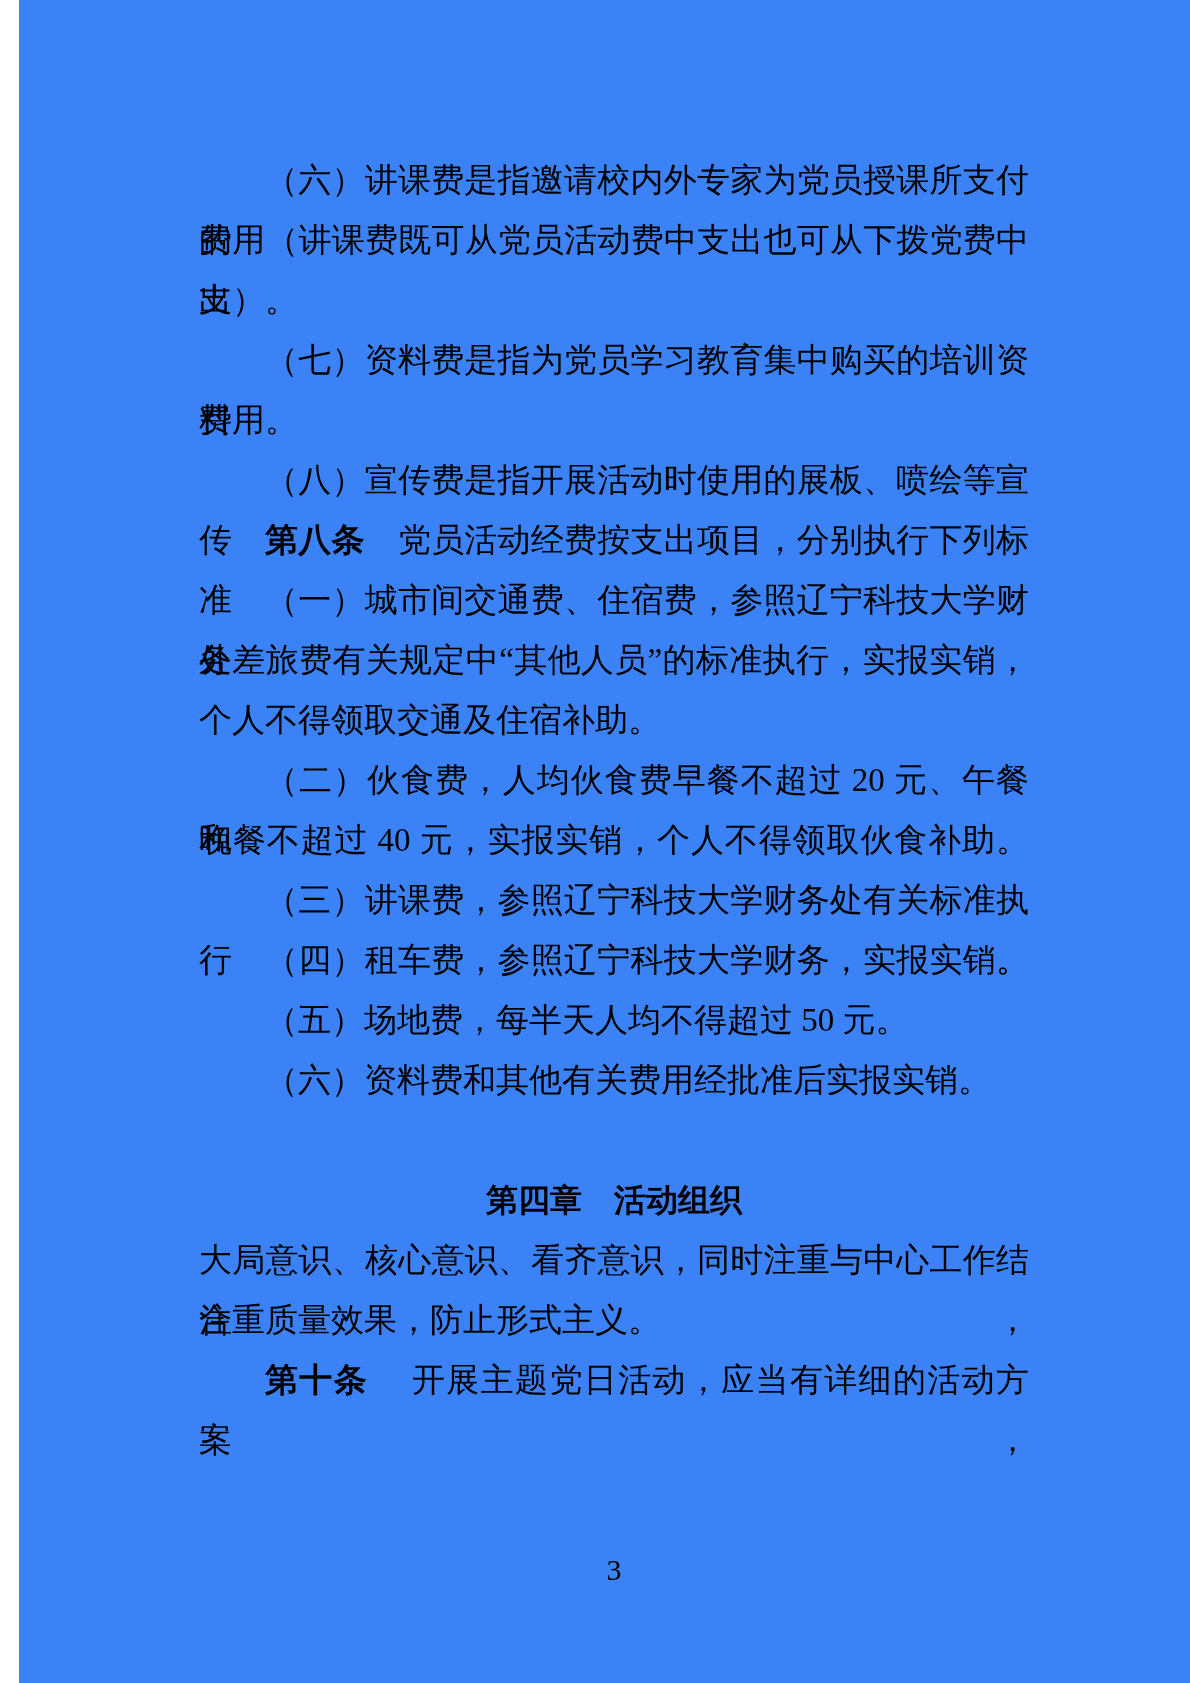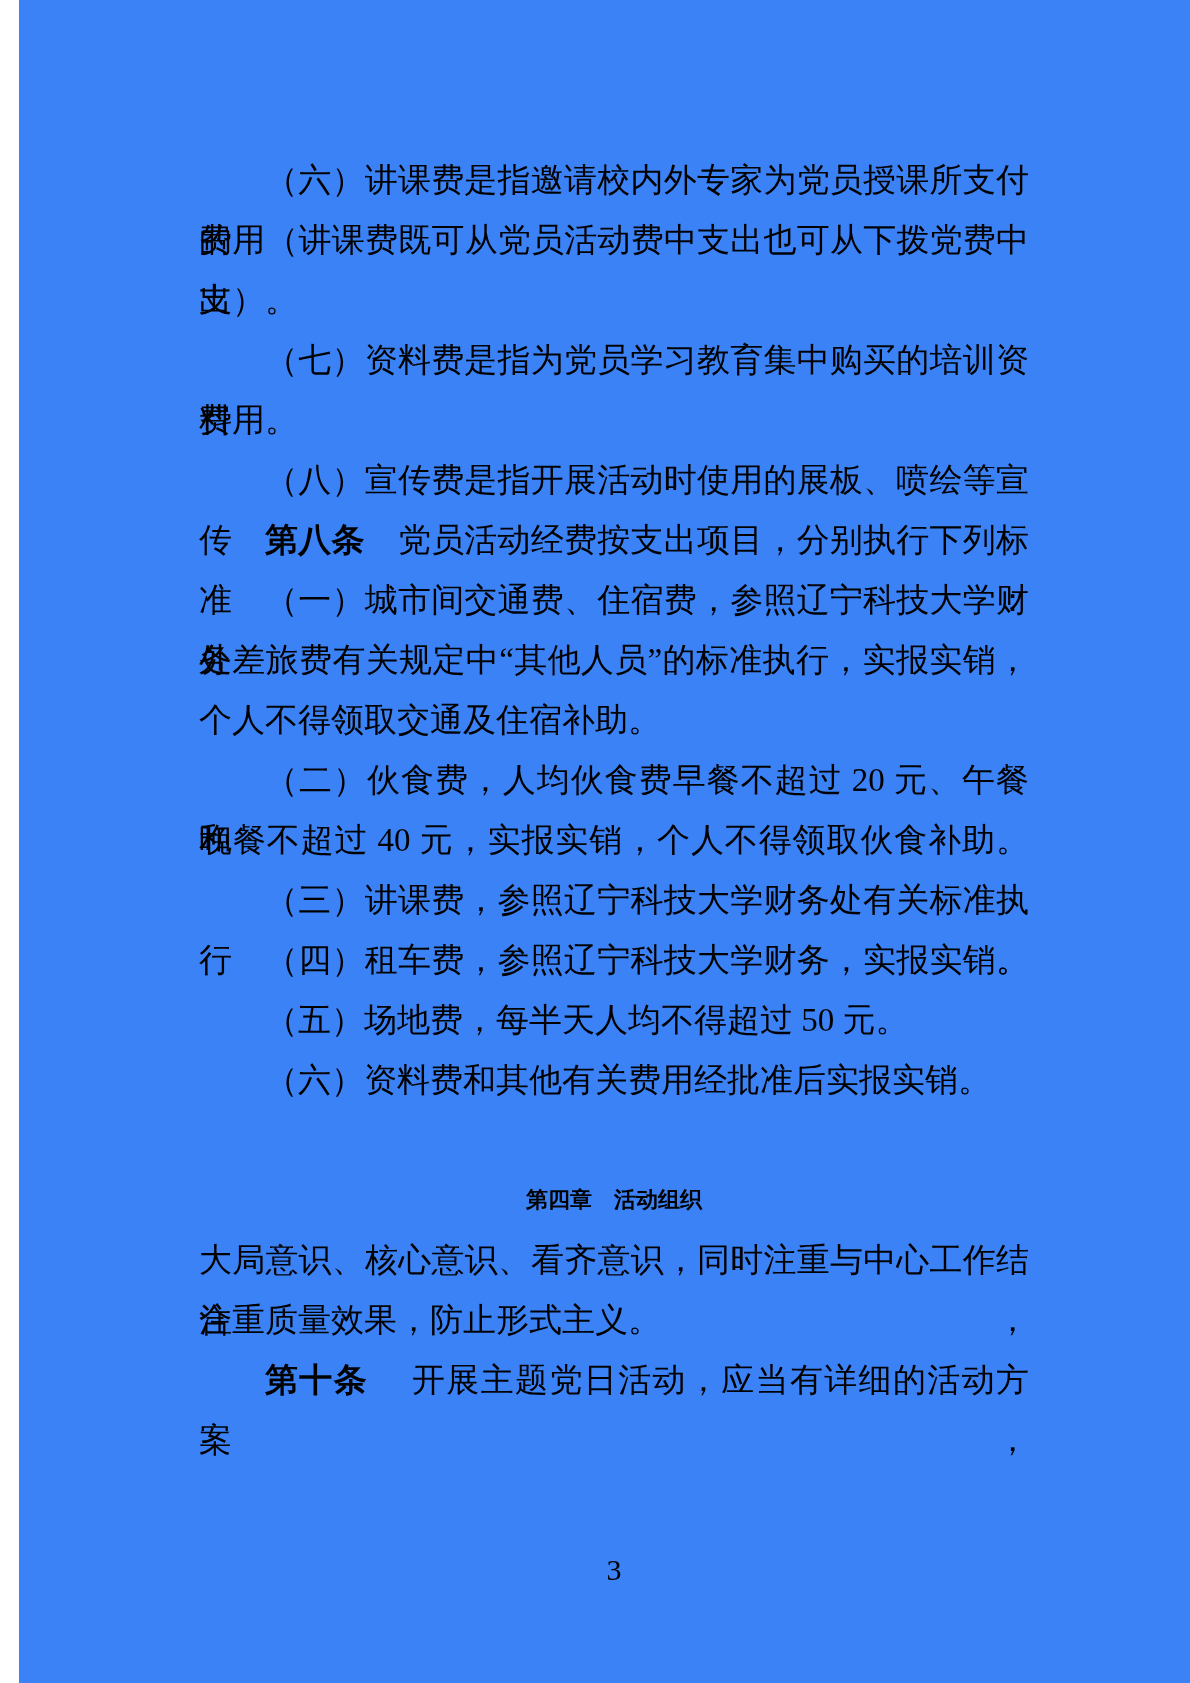--- a/index.html
+++ b/index.html
@@ -36,21 +36,21 @@
   .line.justify {
     text-align: justify;
     text-align-last: justify;
   }
   .blank {
     height: 60px;
   }
   .heading {
     font-family: "Liberation Sans", "DejaVu Sans", sans-serif;
     font-weight: bold;
-    font-size: 22px;
+    font-size: 32px;
     line-height: 60px;
     height: 60px;
     text-align-last: center;
   }
   .bold {
     font-weight: bold;
   }
   .page-number {
     position: absolute;
     left: 0;

